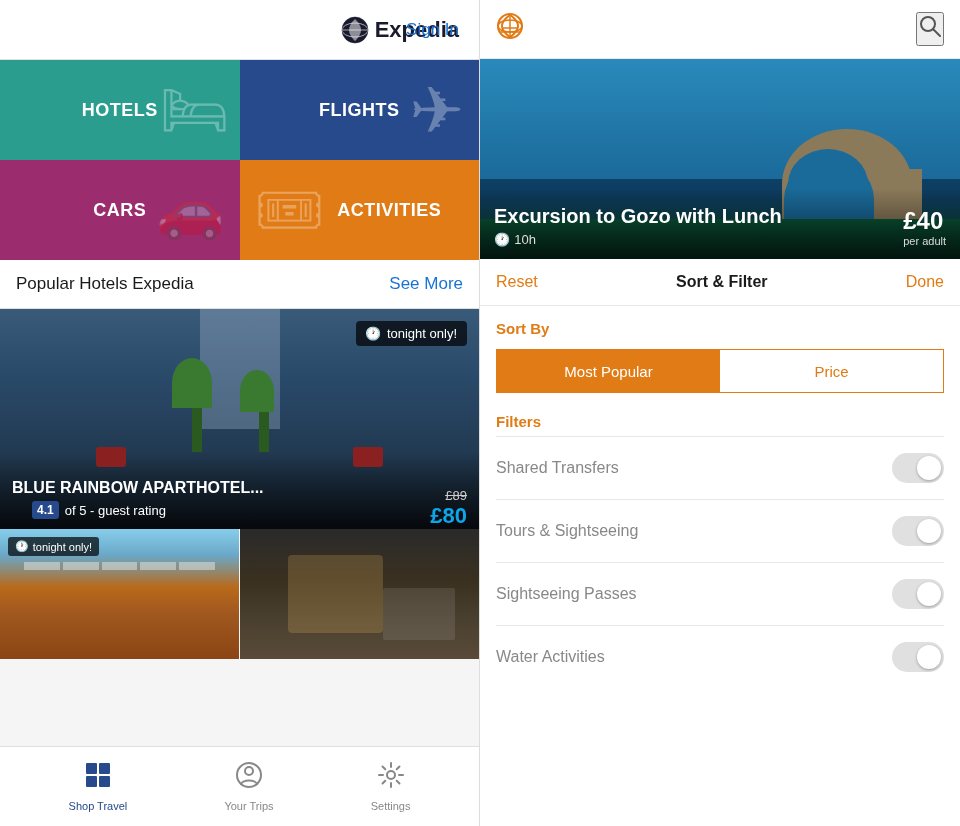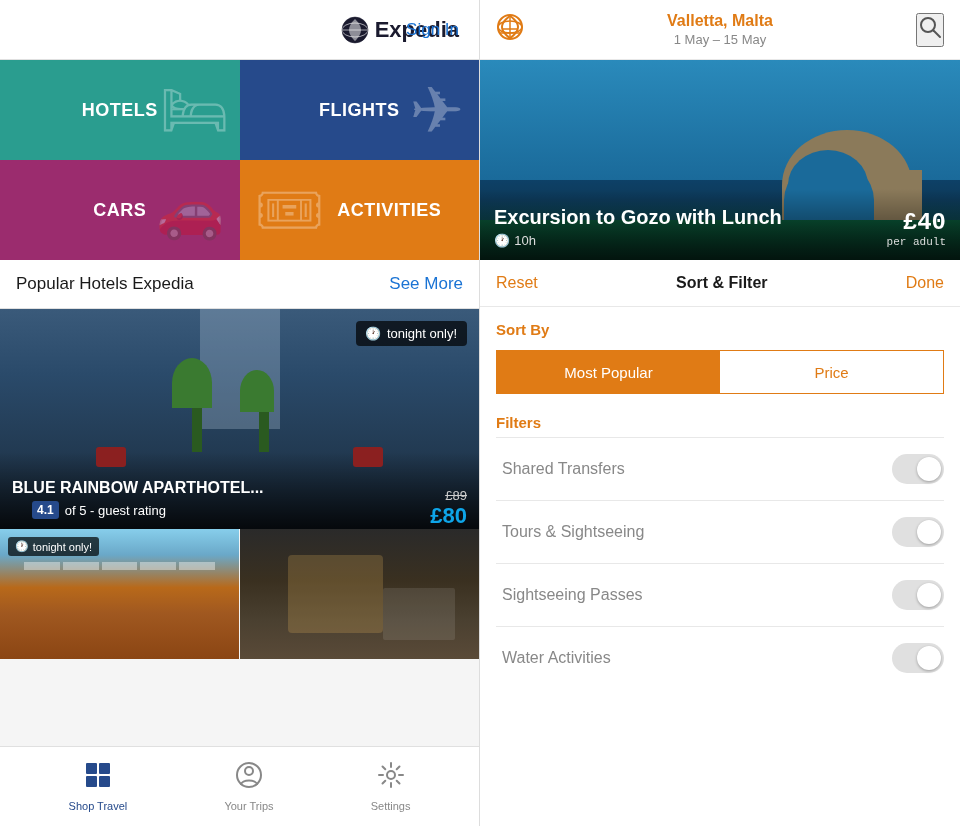--- a/index.html
+++ b/index.html
@@ -406,22 +406,21 @@
       margin-top: 4px;
       display: flex;
       align-items: center;
       gap: 4px;
     }
 
     .activity-price {
       position: absolute;
       bottom: 12px;
       right: 14px;
-      text-align: right;
-      font-family: Liberation Mono, monospace;
+      text-align: left;
     }
 
     .price-amount {
       font-size: 24px;
       font-weight: 700;
       color: white;
     }
 
     .price-per {
       font-size: 11px;
@@ -513,21 +512,20 @@
       display: flex;
       align-items: center;
       justify-content: space-between;
       padding: 16px 0;
       border-top: 1px solid #e8e8e8;
     }
 
     .filter-row-label {
       font-size: 16px;
       color: #888;
-      margin-left: 6px;
     }
 
     .toggle-switch {
       width: 52px;
       height: 30px;
       background: #e0e0e0;
       border-radius: 15px;
       position: relative;
       cursor: pointer;
     }
@@ -698,24 +696,20 @@
     <span class="destination-icon">
       <svg width="28" height="28" viewBox="0 0 28 28" fill="#e07b15">
         <path d="M14 3 C14 3, 22 8, 22 14 C22 20, 14 25, 14 25 C14 25, 6 20, 6 14 C6 8, 14 3, 14 3Z" fill="none" stroke="#e07b15" stroke-width="2"></path>
         <path d="M6 16 L22 16" stroke="#e07b15" stroke-width="1.5"></path>
         <path d="M4 20 L24 20" stroke="#e07b15" stroke-width="1.5"></path>
         <circle cx="14" cy="14" r="12" fill="none" stroke="#e07b15" stroke-width="2"></circle>
         <ellipse cx="14" cy="14" rx="12" ry="6" fill="none" stroke="#e07b15" stroke-width="1.5"></ellipse>
         <line x1="14" y1="2" x2="14" y2="26" stroke="#e07b15" stroke-width="1.5"></line>
       </svg>
     </span>
-    <div class="destination-info">
-      <div class="destination-name">Valletta, Malta</div>
-      <div class="destination-dates">1 May – 15 May</div>
-    </div>
     <button class="search-icon-btn">
       <svg width="24" height="24" viewBox="0 0 24 24" fill="none" stroke="#555" stroke-width="2" stroke-linecap="round">
         <circle cx="10" cy="10" r="7"></circle>
         <line x1="15.5" y1="15.5" x2="22" y2="22"></line>
       </svg>
     </button>
   </div>
 
   <div class="activity-card">
     <div class="arch-sim">

